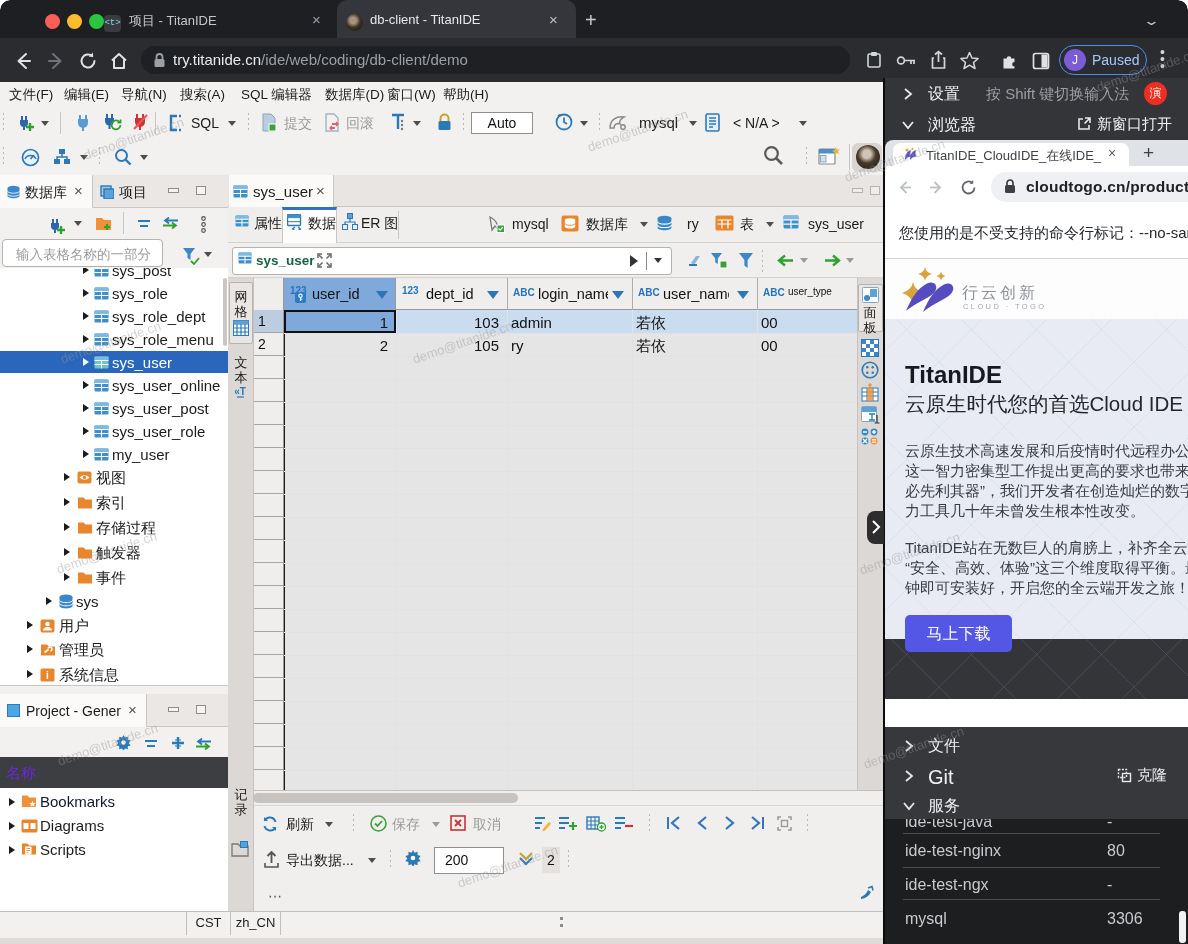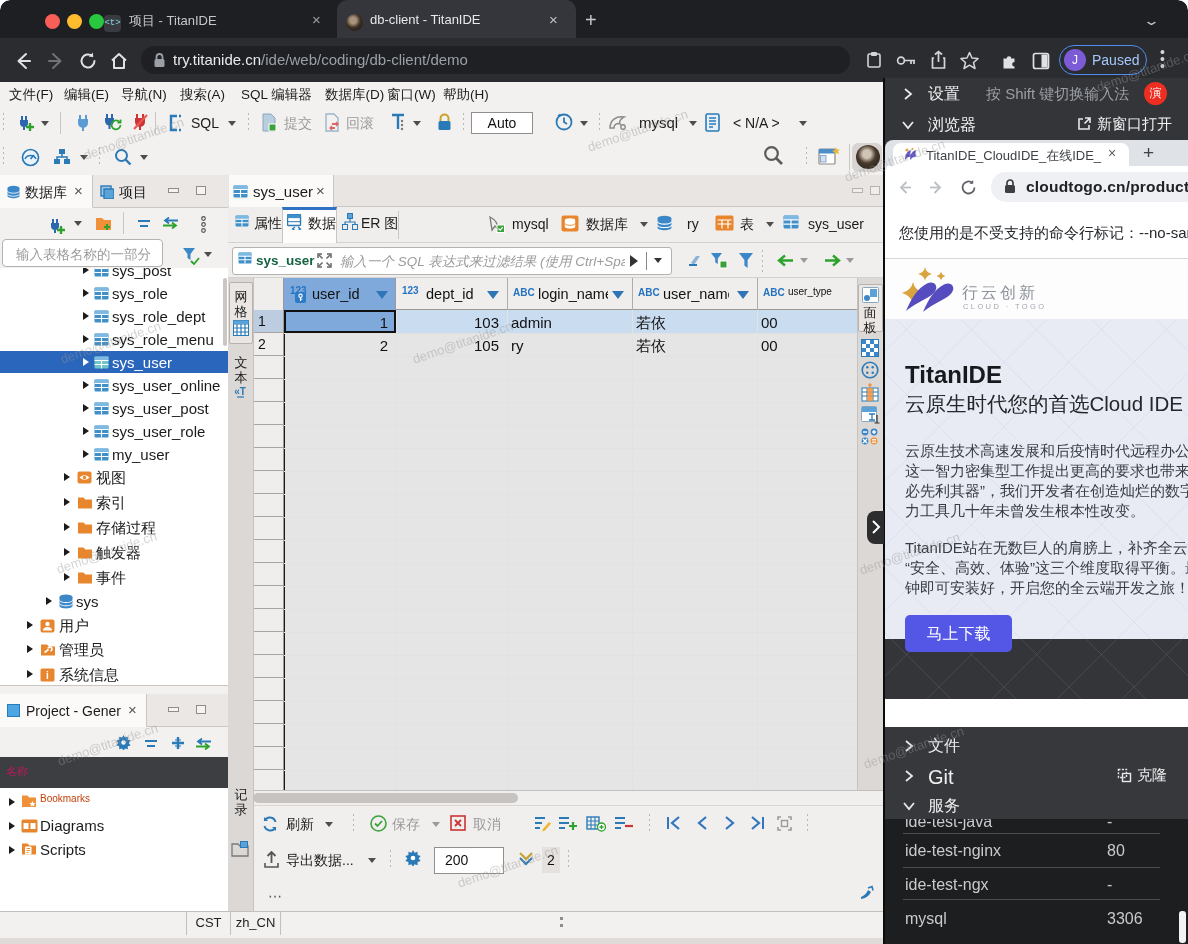--- a/index.html
+++ b/index.html
@@ -395,28 +395,28 @@
     </svg>
 <svg class="icn" style="left:171px;top:736px" width="14" height="14" viewBox="0 0 14 14">
       <path d="M7 1 v12 M1 7 h12" stroke="#2a7ab8" stroke-width="2.4"></path>
       <path d="M4 4 h6 M4 10 h6" stroke="#2a7ab8" stroke-width="1.2"></path>
     </svg>
 <svg class="icn" style="left:195px;top:738px" width="17" height="12" viewBox="0 0 17 12">
       <path d="M16 3.5 H4 M7 0.5 L3 3.5 L7 6.5" stroke="#2a7ab8" stroke-width="1.8" fill="none"></path>
       <path d="M1 8.5 H13 M10 5.5 L14 8.5 L10 11.5" stroke="#2da32d" stroke-width="1.8" fill="none"></path>
     </svg>
 <div class="a" style="left:0;top:757px;width:228px;height:31px;background:#3c3e42"></div>
-<span class="a" style="left:6px;top:764px;font-size:11px;color:#be185d">名称</span>
+<span class="a" style="left:6px;top:764px;font-size:15px;color:#6d28d9">名称</span>
 <div class="a" style="left:0;top:788px;width:228px;height:123px;background:#fff">
 <span class="a" style="left:9px;top:10px;width:0;height:0;border-top:4.5px solid transparent;border-bottom:4.5px solid transparent;border-left:6px solid #1c1c1c"></span>
 <svg class="icn" style="left:21px;top:6px" width="17" height="15" viewBox="0 0 17 15">
         <path d="M1 1.5 h5.5 l1.8 2 H15 v9.5 H1 Z" fill="#f0913a"></path>
         <path d="M11.5 7 l1 1.9 2.1 0.2 -1.6 1.4 0.5 2 -2 -1.1 -2 1.1 0.5 -2 -1.6 -1.4 2.1 -0.2 Z" fill="#fff"></path>
       </svg>
-<span class="a" style="left:40px;top:5px;font-size:10px;color:#c2410c">Bookmarks</span>
+<span class="a" style="left:40px;top:5px;font-size:15px;color:#0f172a">Bookmarks</span>
 <span class="a" style="left:9px;top:34px;width:0;height:0;border-top:4.5px solid transparent;border-bottom:4.5px solid transparent;border-left:6px solid #1c1c1c"></span>
 <svg class="icn" style="left:21px;top:31px" width="17" height="14" viewBox="0 0 17 14">
         <rect x="0.5" y="0.5" width="16" height="13" rx="1.5" fill="#e8862e"></rect>
         <rect x="2.5" y="4" width="5" height="6" fill="#fff"></rect>
         <rect x="9.5" y="4" width="5" height="6" fill="#fff"></rect>
       </svg>
 <span class="a" style="left:40px;top:29px;font-size:15px;color:#1b1b1b">Diagrams</span>
 <span class="a" style="left:9px;top:58px;width:0;height:0;border-top:4.5px solid transparent;border-bottom:4.5px solid transparent;border-left:6px solid #1c1c1c"></span>
 <svg class="icn" style="left:21px;top:54px" width="16" height="14" viewBox="0 0 16 14">
         <path d="M1 1.5 h5.5 l1.8 2 H15 v9 H1 Z" fill="#e8862e"></path>
@@ -506,21 +506,20 @@
 <svg class="icn" style="left:238px;top:252px" width="14" height="12" viewBox="0 0 15 13">
       <rect x="0.5" y="0.5" width="14" height="12" rx="1" fill="#3f8fc9"></rect>
       <rect x="0.5" y="0.5" width="14" height="4" rx="1" fill="#7db9e0"></rect>
       <path d="M0.5 4.5 h14 M0.5 8.5 h14 M7.5 4.5 v8" stroke="#fff" stroke-width="1.1" fill="none"></path>
     </svg>
 <span class="a" style="left:256px;top:253px;font-size:13.5px;color:#156343;font-weight:bold">sys_user</span>
 <svg class="icn" style="left:316px;top:252px" width="17" height="17" viewBox="0 0 17 17">
       <path d="M2 6 V2 h4 M11 2 h4 v4 M15 11 v4 h-4 M6 15 H2 v-4" stroke="#666" stroke-width="1.5" fill="none"></path>
       <path d="M3 3 l3.5 3.5 M14 3 l-3.5 3.5 M14 14 l-3.5 -3.5 M3 14 l3.5 -3.5" stroke="#666" stroke-width="1.5"></path>
     </svg>
-<span class="a" style="left:340px;top:253px;font-size:13.5px;font-style:italic;color:#9b9b9b;width:285px;overflow:hidden;white-space:nowrap">输入一个 SQL 表达式来过滤结果 (使用 Ctrl+Spa</span>
 <span class="a" style="left:630px;top:255px;width:0;height:0;border-top:6px solid transparent;border-bottom:6px solid transparent;border-left:8px solid #333"></span>
 <div class="a" style="left:646px;top:252px;width:1px;height:18px;background:#888"></div>
 <span class="car" style="position:absolute;left:654px;top:258px;border-top-color:#333"></span>
 <svg class="icn" style="left:685px;top:253px" width="18" height="16" viewBox="0 0 18 16">
       <path d="M6 10 L11 3 h4 l-6 9 Z" fill="#8fb4d8"></path>
       <path d="M4 12 h8" stroke="#2a7ab8" stroke-width="2"></path>
     </svg>
 <svg class="icn" style="left:710px;top:252px" width="18" height="18" viewBox="0 0 18 18">
       <path d="M1 1 H12 L7.8 6.5 V12 L5.2 10.2 V6.5 Z" fill="#3b87c8"></path>
       <rect x="10" y="9" width="7" height="7" fill="#3ba13b" stroke="#fff"></rect>

